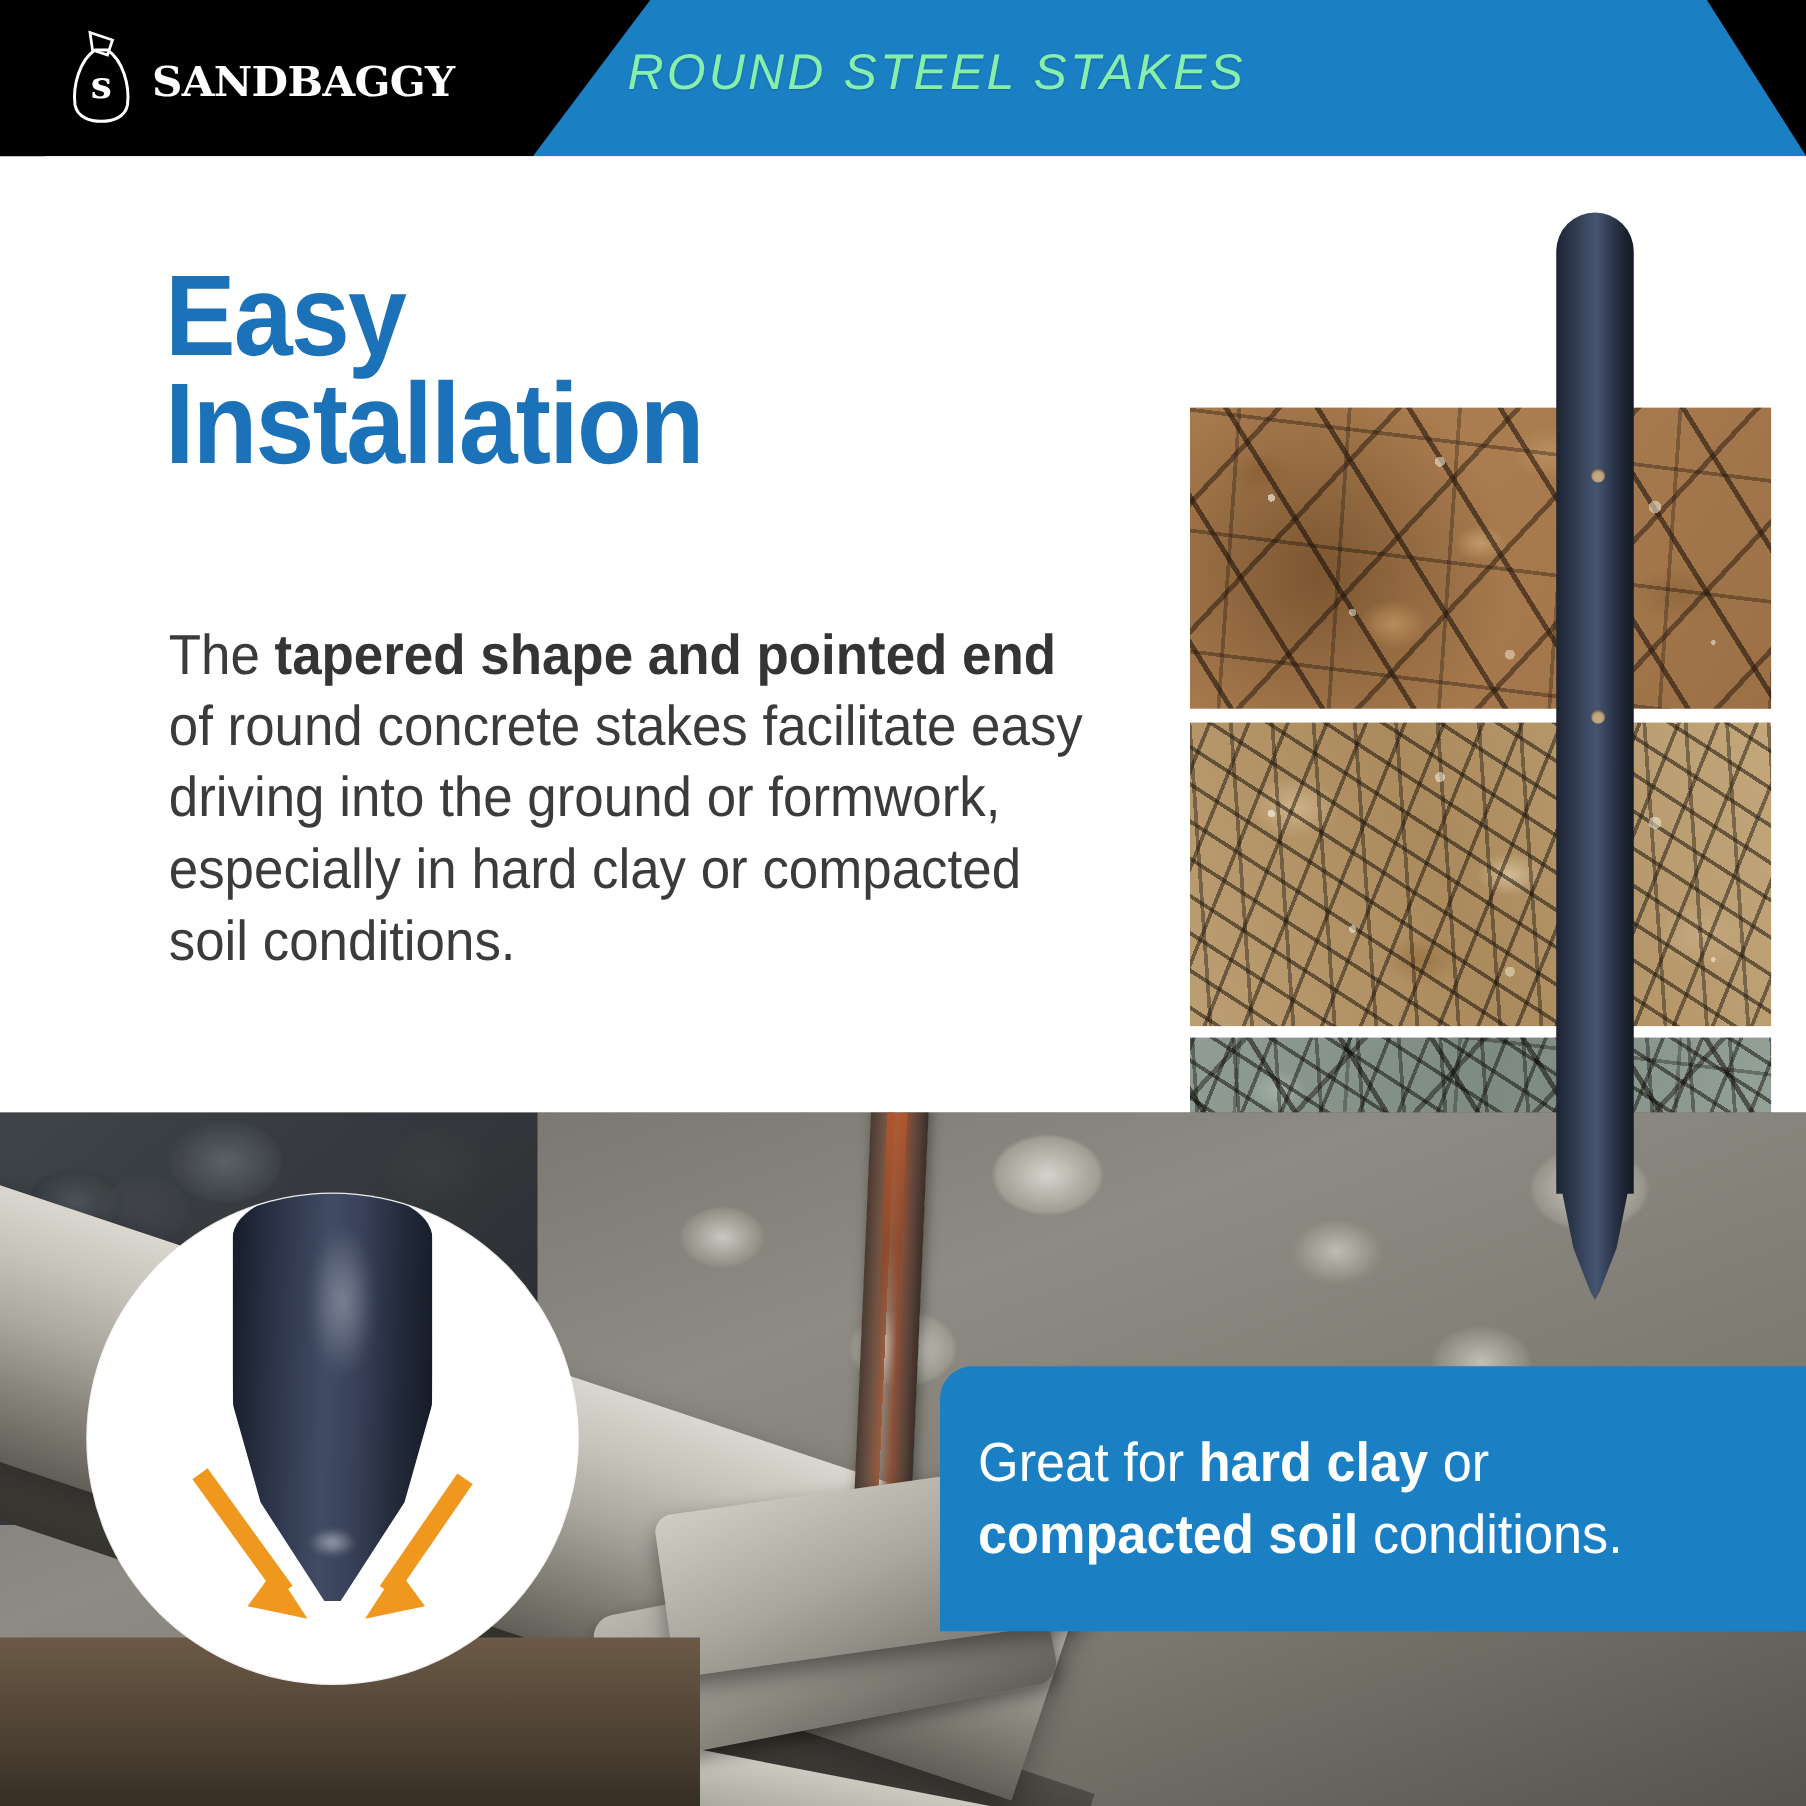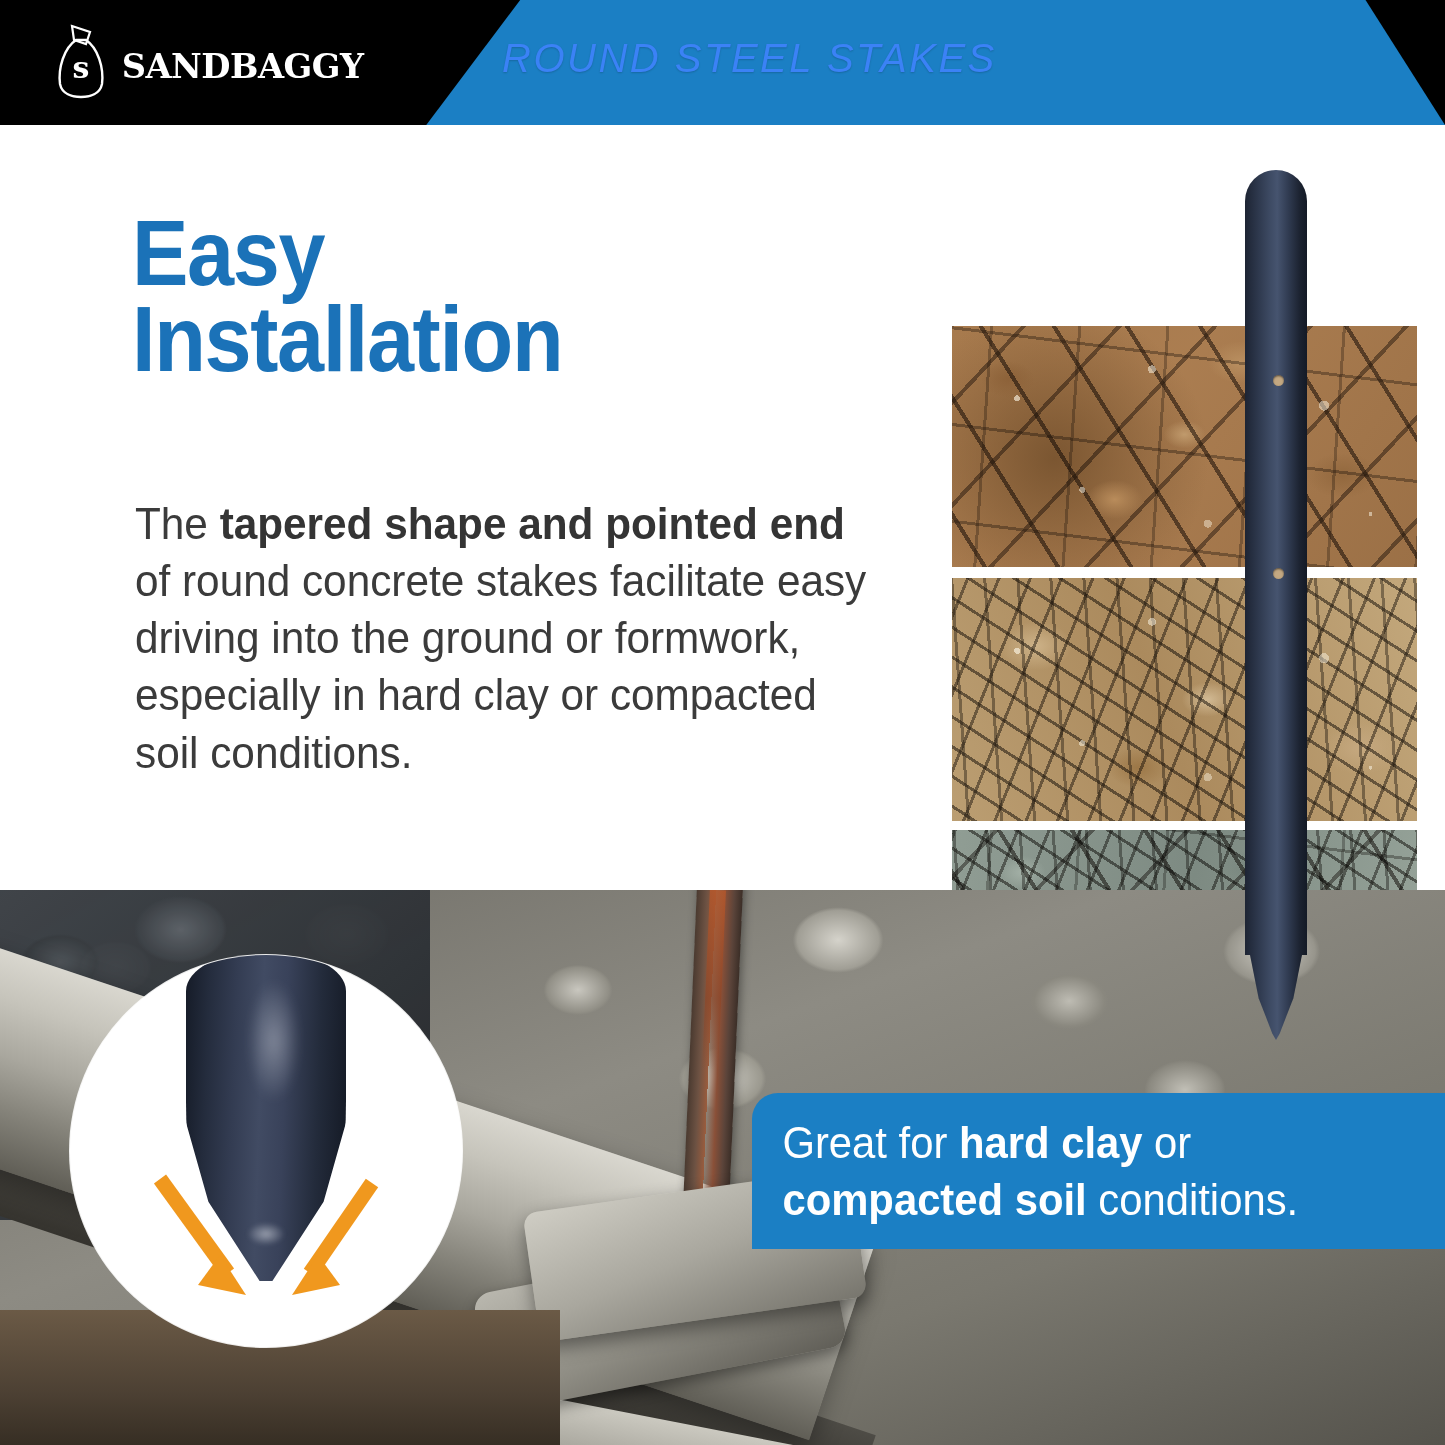--- a/index.html
+++ b/index.html
@@ -50,21 +50,21 @@
     font-family: "DejaVu Serif", serif;
     text-transform: lowercase;
     font-variant: small-caps;
     line-height: 1;
     white-space: nowrap;
     transform: scaleX(1.02);
   }
   .header-title {
     position: absolute;
     left: 502px; top: 36px;
-    color: #3b82f6;
+    color: #86efac;
     font-size: 40px;
     font-style: italic;
     font-weight: 400;
     letter-spacing: 2.5px;
     white-space: nowrap;
     z-index: 4;
     text-shadow: 0 1px 2px rgba(0,0,0,0.18);
   }
 
   
@@ -374,21 +374,21 @@
     position: absolute;
     left: 0; top: 0;
     width: 392px; height: 392px;
   }
 
   
   .callout {
     position: absolute;
     left: 752px; top: 1093px;
     width: 693px;
-    height: 156px;
+    height: 212px;
     background: #1b7fc4;
     border-radius: 26px 0 0 0;
     z-index: 9;
     display: flex;
     align-items: center;
   }
   .callout-text {
     color: #ffffff;
     font-size: 44px;
     line-height: 1.3;

